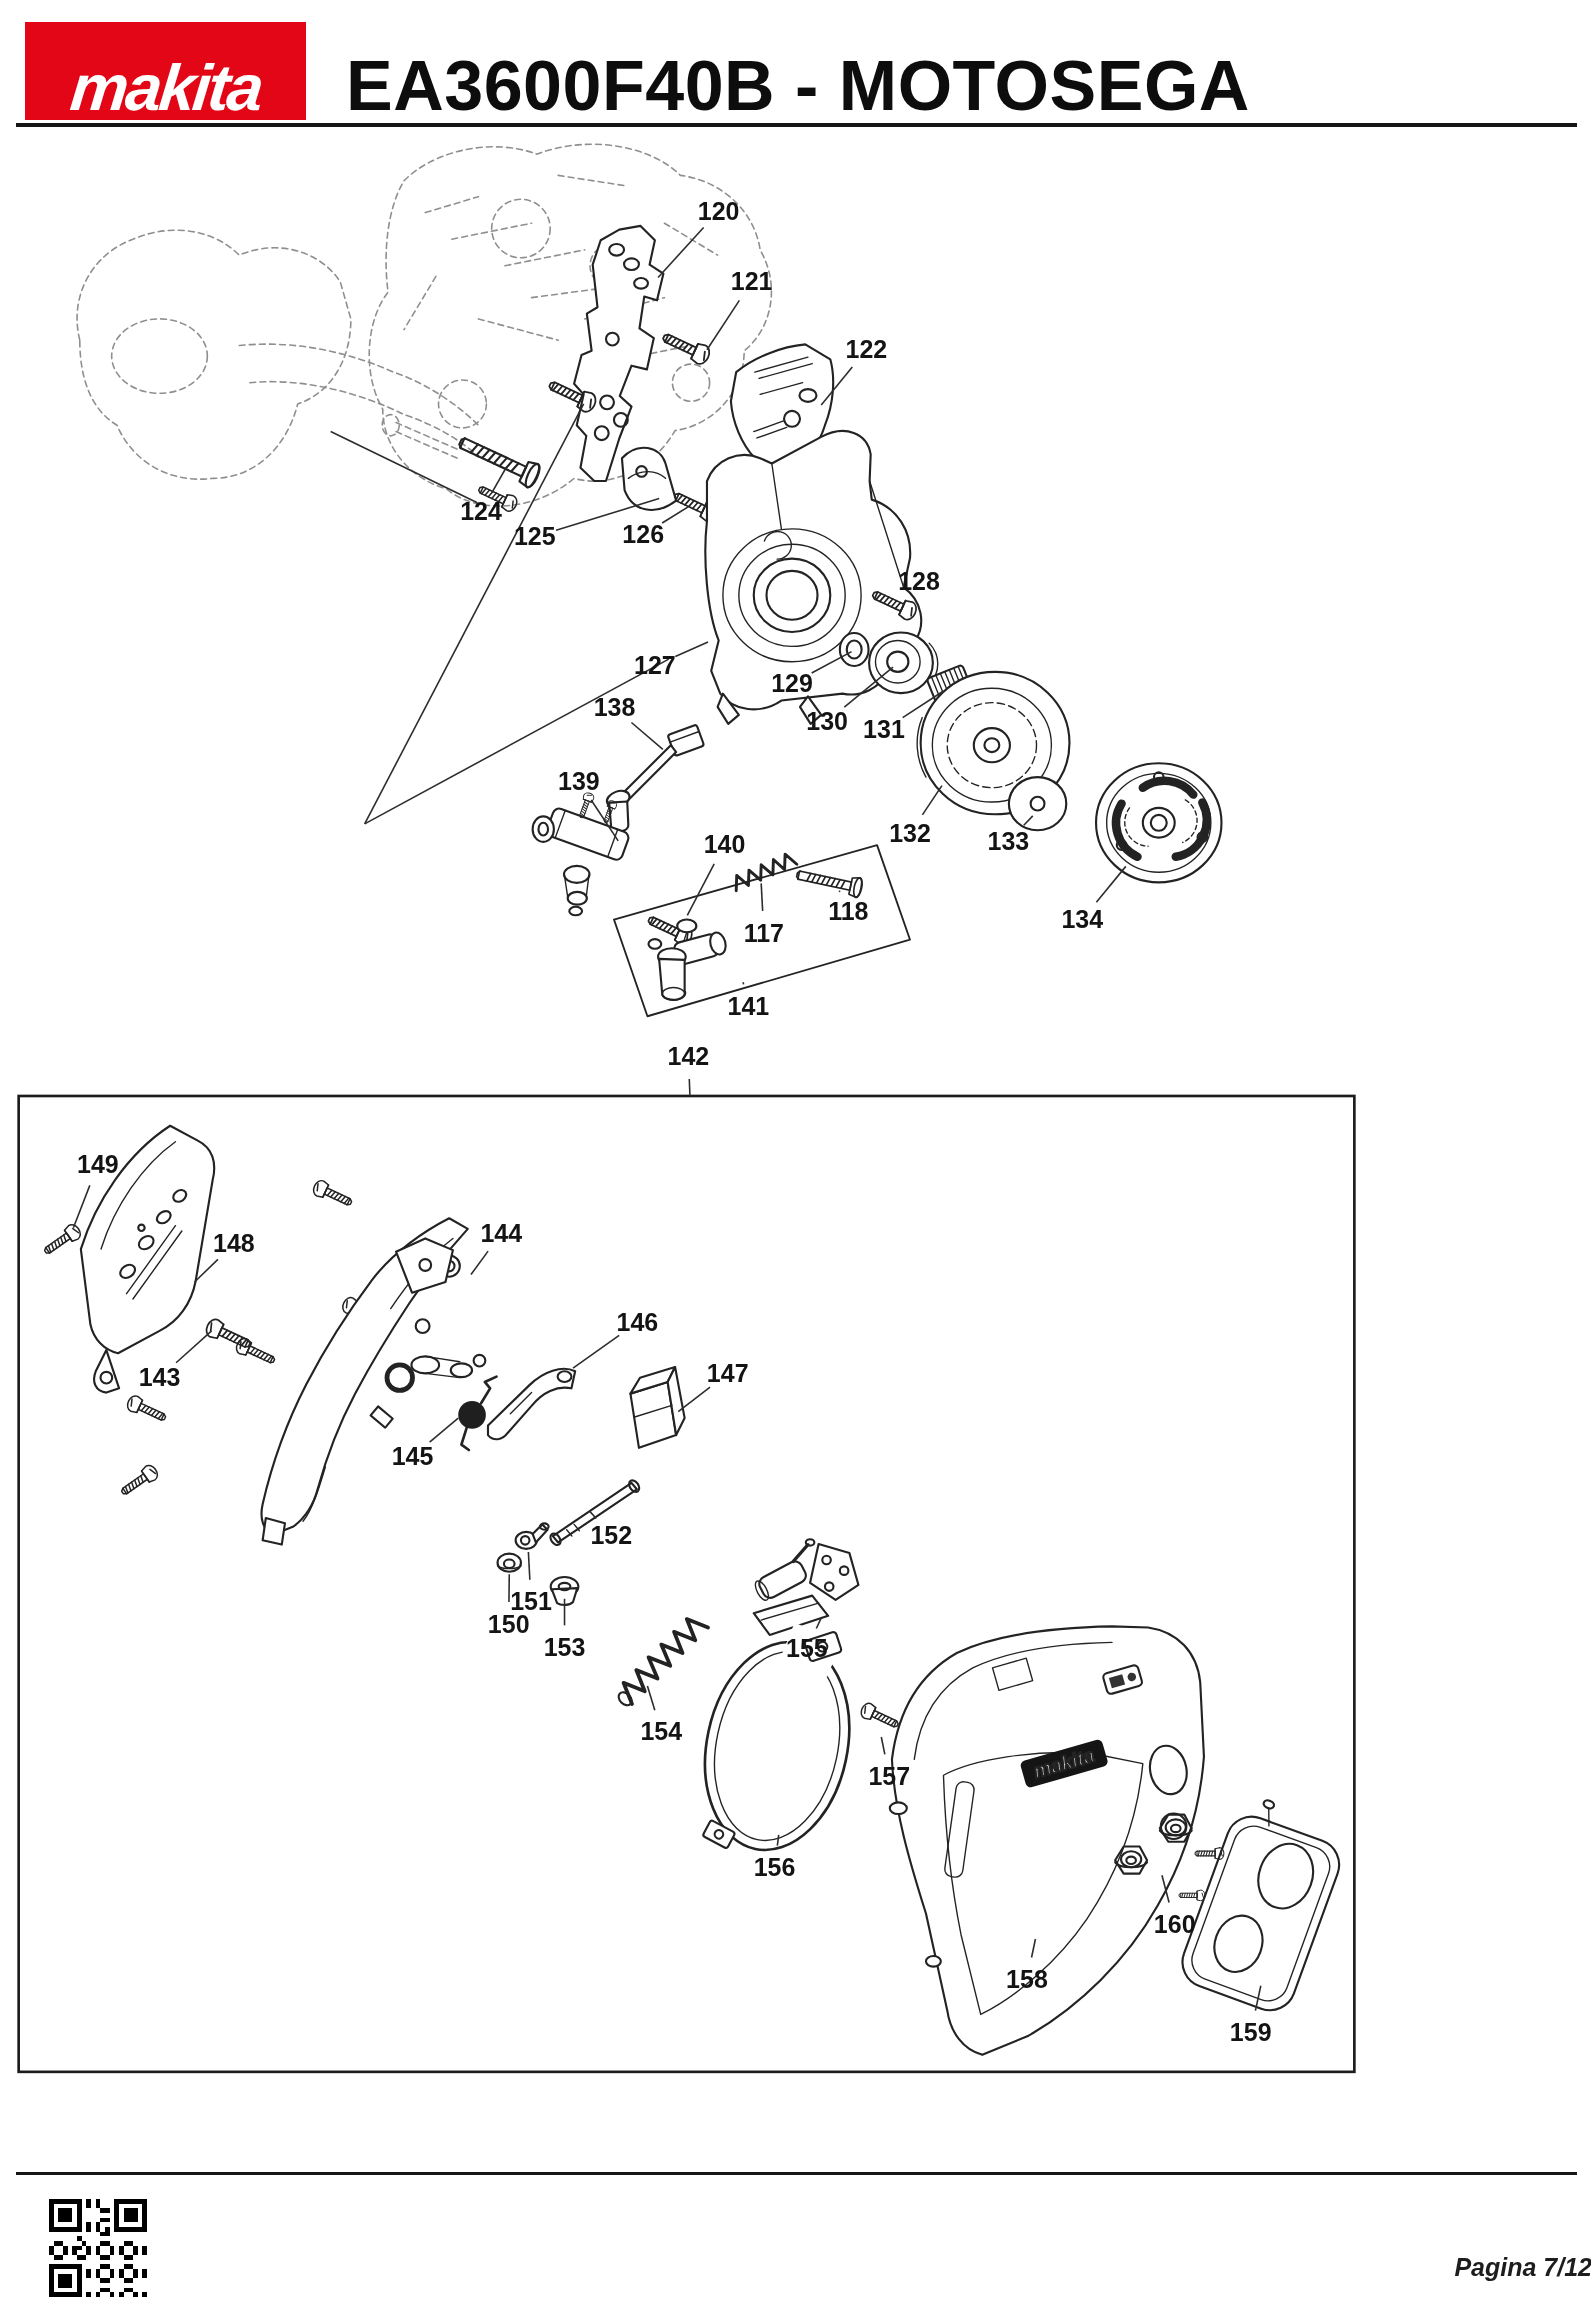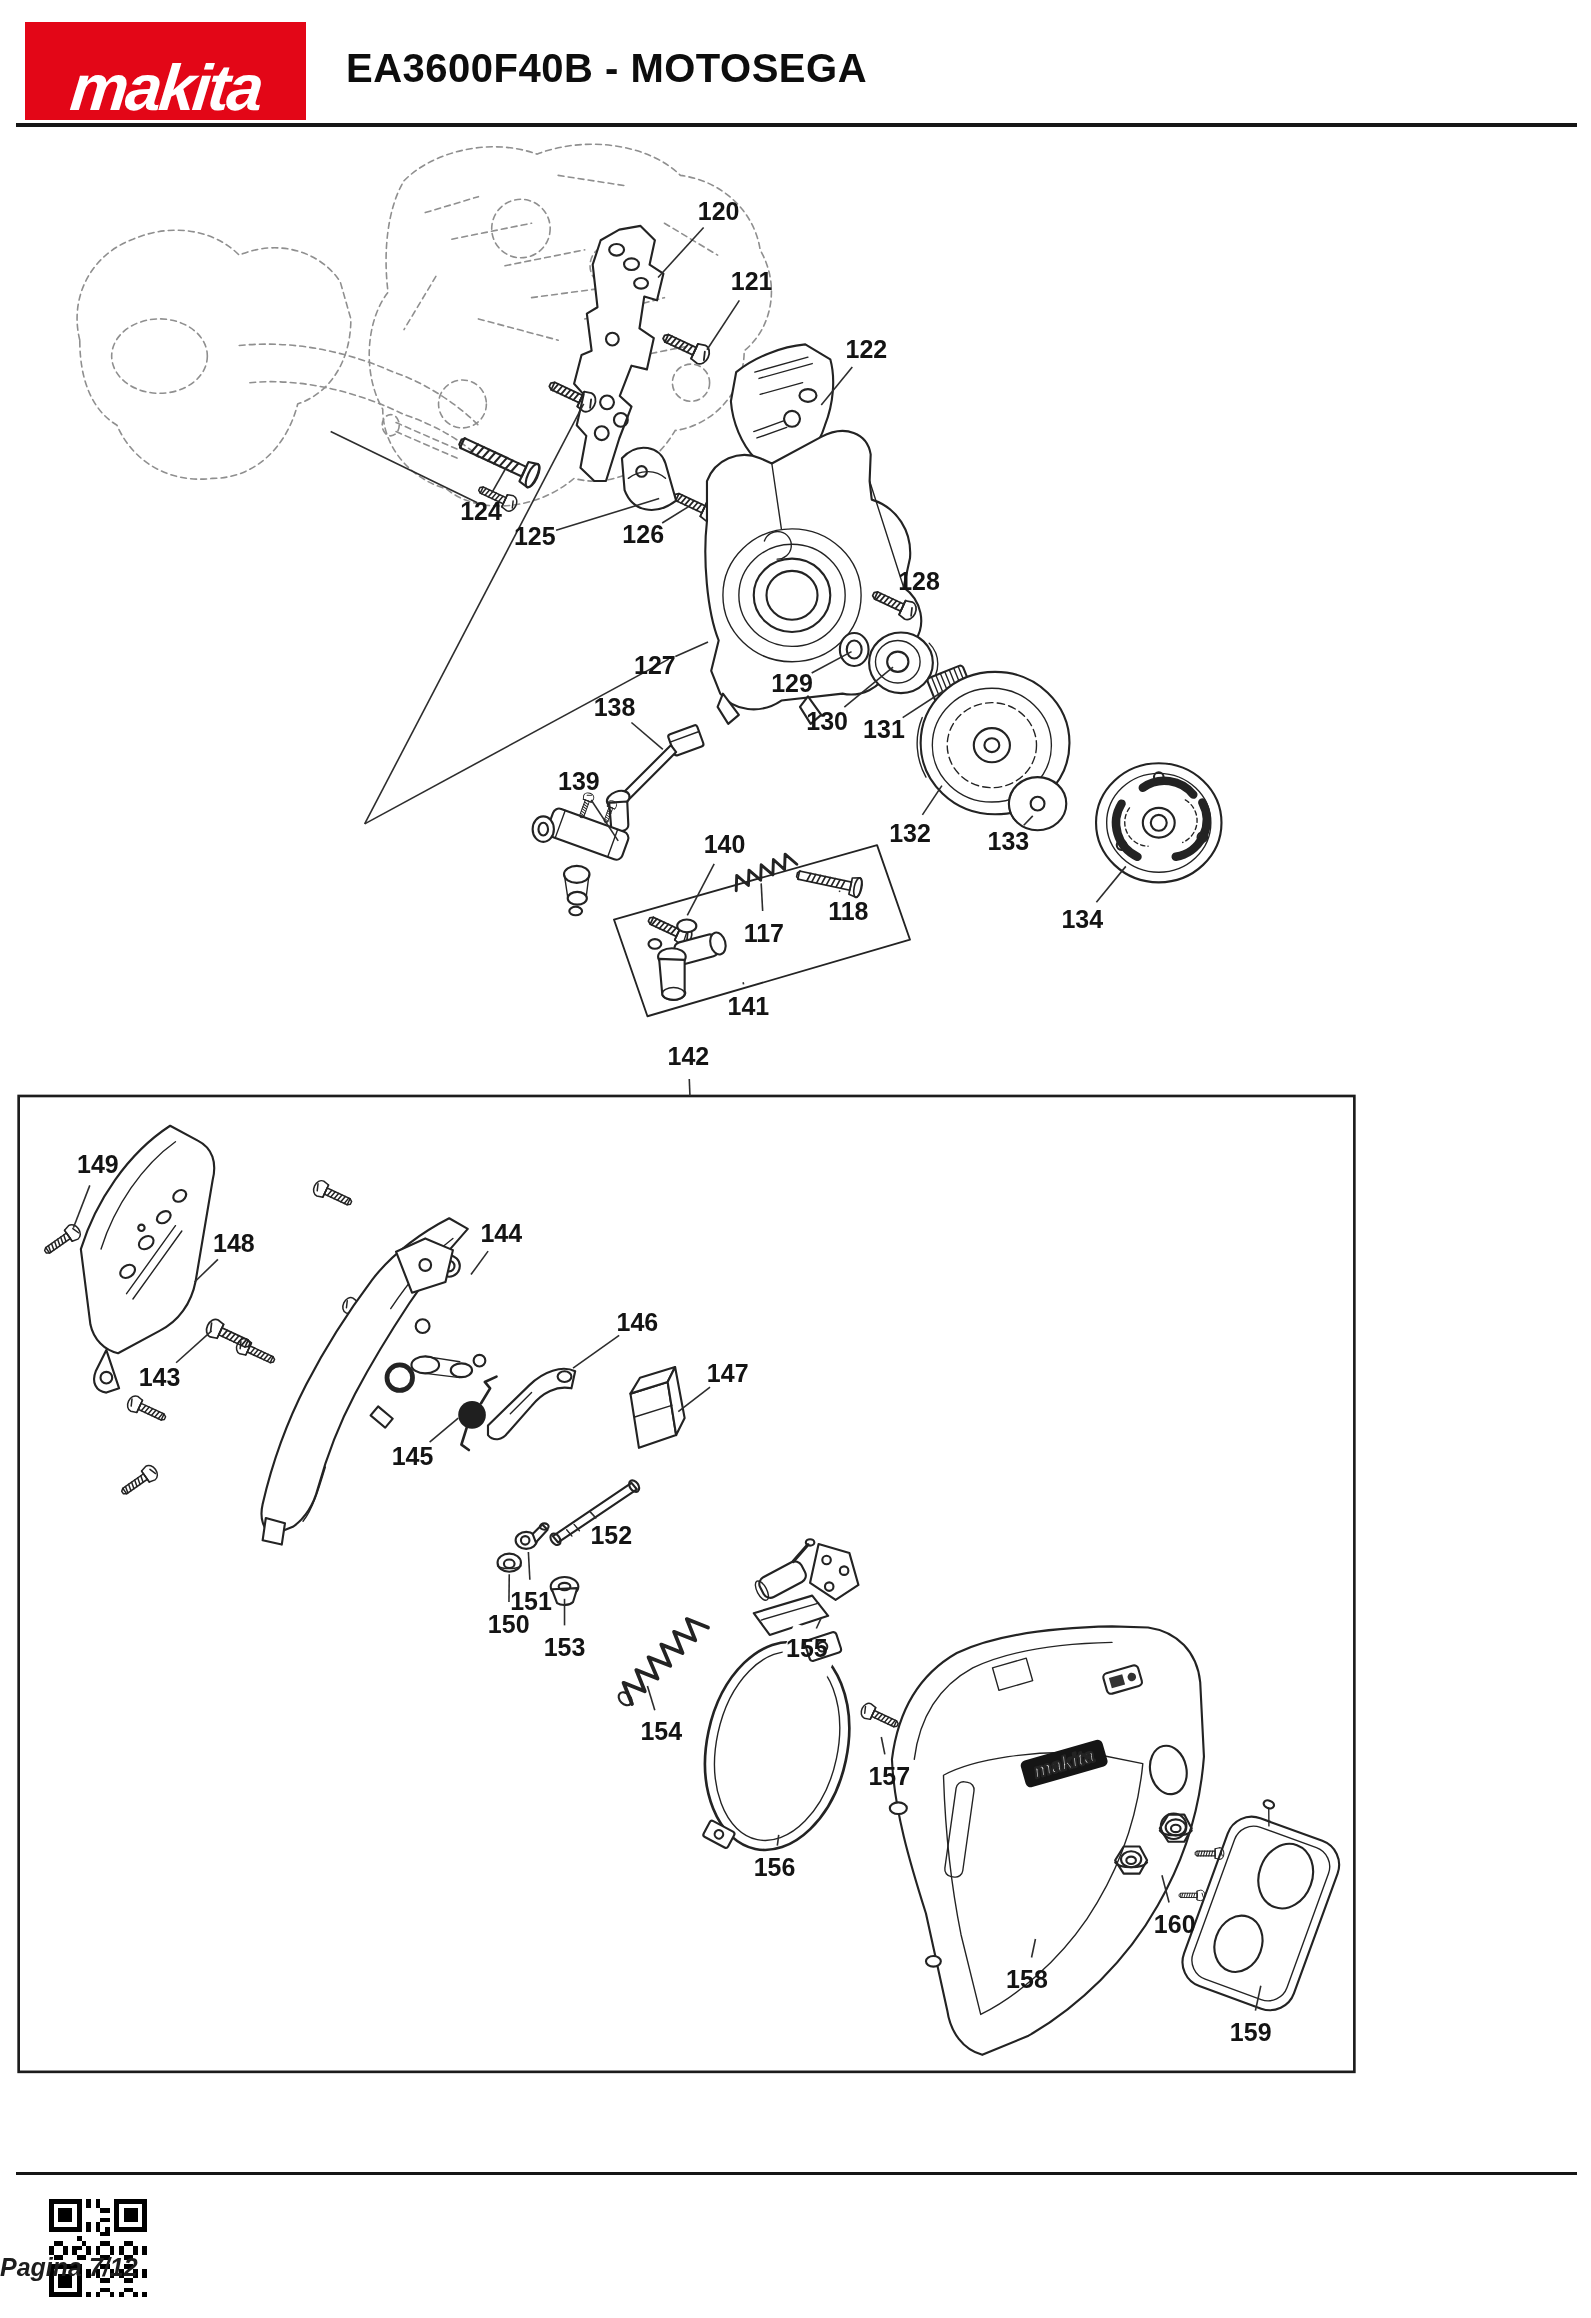--- a/index.html
+++ b/index.html
@@ -3,26 +3,26 @@
 <meta charset="utf-8">
 <style>
   html,body{margin:0;padding:0;}
   body{width:1592px;height:2319px;background:#ffffff;position:relative;
        font-family:"Liberation Sans",sans-serif;overflow:hidden;}
   .brand-box{position:absolute;left:25px;top:22px;width:281px;height:98px;
              background:#e30617;display:flex;align-items:flex-end;justify-content:center;}
   .brand-text{font-family:"Liberation Sans",sans-serif;font-style:italic;font-weight:800;
               font-size:65px;line-height:0.95;color:#ffffff;transform:skewX(-6deg);
               letter-spacing:-2.7px;padding-bottom:1.1px;}
-  .page-title{position:absolute;left:346px;top:46px;font-size:40px;font-weight:700;
+  .page-title{position:absolute;left:346px;top:46px;font-size:70px;font-weight:700;
               color:#0d0d0d;letter-spacing:0.5px;white-space:nowrap;}
   .rule{position:absolute;left:16px;width:1561px;background:#161616;}
   .rule-top{top:123px;height:4.3px;}
   .rule-bottom{top:2172px;height:3.2px;}
-  .page-label{position:absolute;left:0;top:2253px;width:100%;text-align:left;
+  .page-label{position:absolute;left:0;top:2253px;width:100%;text-align:right;
               font-size:25px;font-style:italic;font-weight:600;color:#1d1d1d;}
   #qr{position:absolute;left:49px;top:2199px;width:98px;height:98px;}
   #diagram-svg{position:absolute;left:0;top:0;}
   .art{stroke:#232323;fill:none;stroke-width:4;stroke-linecap:round;stroke-linejoin:round;}
   .art .fillw{fill:#ffffff;}
   .thin{stroke-width:2.6;}
   .phantom{stroke:#8f8f8f;stroke-width:3;fill:none;stroke-dasharray:11 8;stroke-linecap:round;}
   .leader{stroke:#2d2d2d;stroke-width:3;fill:none;}
   .plabel{font-family:"Liberation Sans",sans-serif;font-size:47px;font-weight:700;
           fill:#141414;text-anchor:middle;}

